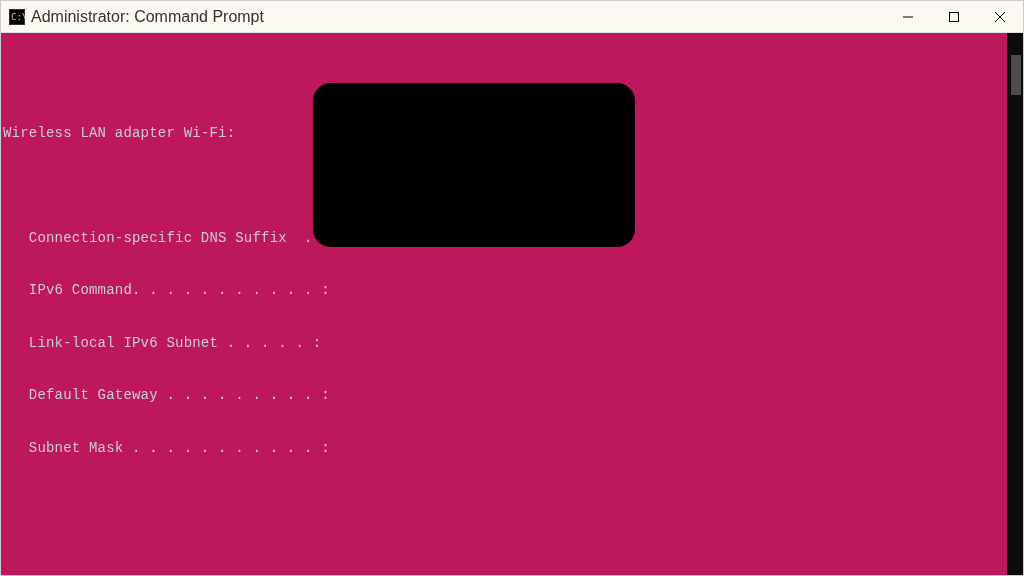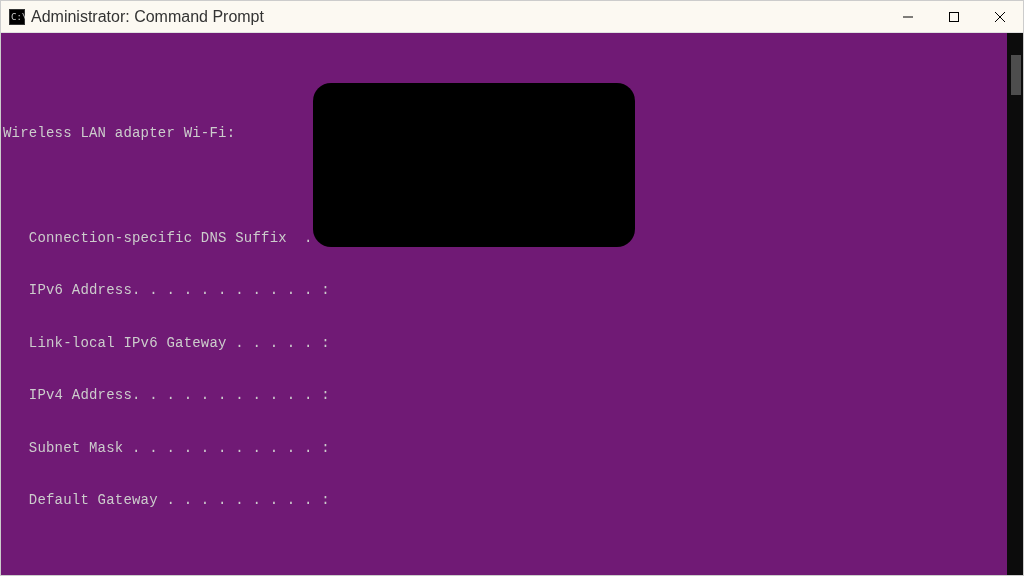--- a/index.html
+++ b/index.html
@@ -50,21 +50,21 @@
       display: flex;
       align-items: center;
       justify-content: center;
       font-size: 10px;
       color: #333;
       cursor: pointer;
     }
     .titlebar-btn svg { width: 10px; height: 10px; }
     .console-area {
       flex: 1;
-      background: #701a75;
+      background: #be185d;
       position: relative;
       overflow: hidden;
     }
     .console-content {
       font-family: 'Consolas', 'Courier New', monospace;
       font-size: 14px;
       line-height: 1.25;
       color: #cccccc;
       padding: 4px 2px;
       white-space: pre;
@@ -129,25 +129,24 @@
       </div>
     </div>
   </div>
 
   <div class="console-area">
     <div class="console-content">
       <span class="line">&nbsp;</span>
       <span class="line">Wireless LAN adapter Wi-Fi:</span>
       <span class="line">&nbsp;</span>
       <span class="line">   Connection-specific DNS Suffix  . :</span>
-      <span class="line">   IPv6 Address. . . . . . . . . . . :</span>
-      <span class="line">   Link-local IPv6 Gateway . . . . . :</span>
-      <span class="line">   IPv4 Address. . . . . . . . . . . :</span>
+      <span class="line">   IPv6 Command. . . . . . . . . . . :</span>
+      <span class="line">   Link-local IPv6 Subnet . . . . . :</span>
+      <span class="line">   Default Gateway . . . . . . . . . :</span>
       <span class="line">   Subnet Mask . . . . . . . . . . . :</span>
-      <span class="line">   Default Gateway . . . . . . . . . :</span>
       
       
       
       
       
       
       
       
       
       

